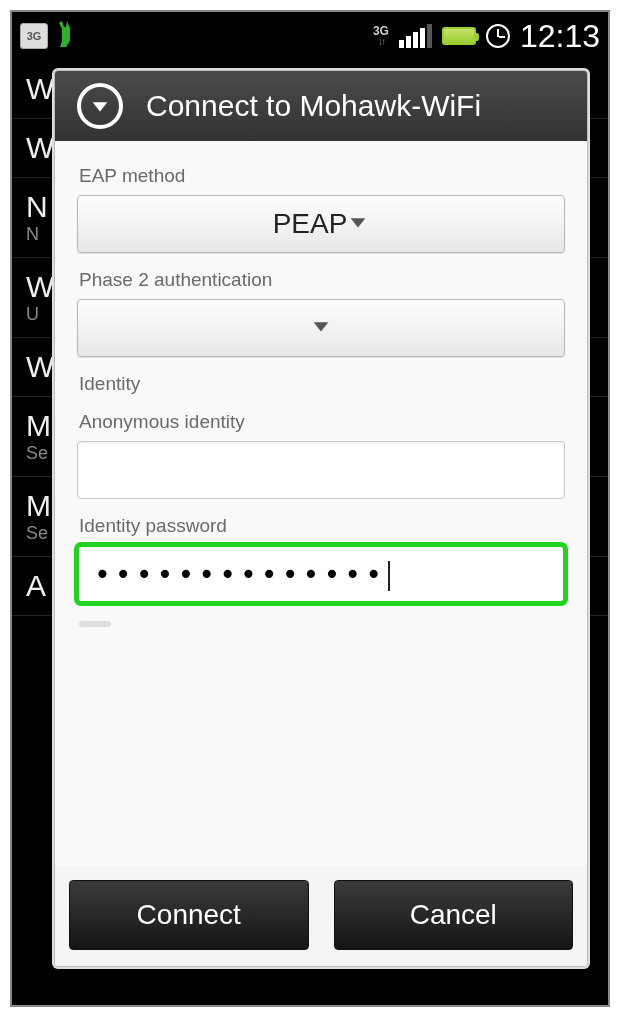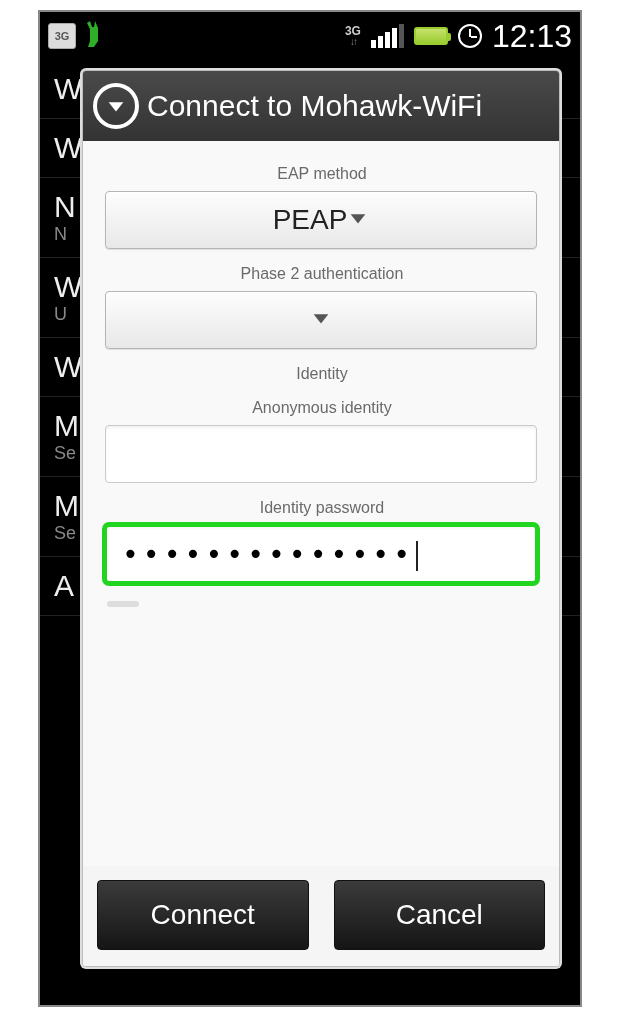--- a/index.html
+++ b/index.html
@@ -5,21 +5,21 @@
   * { box-sizing: border-box; margin: 0; padding: 0; }
   html, body { width: 620px; height: 1017px; }
   body {
     font-family: "Helvetica Neue", Arial, sans-serif;
     background: #fff;
     display: flex;
     align-items: center;
     justify-content: center;
   }
   .frame {
-    width: 544px;
+    width: 600px;
     height: 997px;
     border: 2px solid #888;
     background: #eab308;
     position: relative;
     overflow: hidden;
   }
   
   .status-bar {
     height: 48px;
     background: #000;
@@ -79,33 +79,33 @@
     position: absolute; left: 42px; right: 20px; top: 58px; bottom: 38px;
     background: #fff; border-radius: 4px; z-index: 5;
     display: flex; flex-direction: column;
     box-shadow: 0 0 0 2px #ddd;
     border:1px solid #bbb;
     overflow: hidden;
   }
   .dialog-header {
     background: linear-gradient(#4a4a4a,#333);
     color: #fff; display: flex; align-items: center;
-    padding: 12px 10px; gap: 8px;
+    padding: 12px 22px; gap: 23px;
   }
   .down-circle {
     width: 46px; height: 46px; border: 4px solid #fff; border-radius: 50%;
     display:flex; align-items:center; justify-content:center;
   }
   .down-circle svg { width: 22px; height: 22px; fill:#fff; }
   .dialog-title { font-size: 30px; font-weight: 400; }
   .dialog-body {
     flex: 1; padding: 18px 22px 0 22px; overflow-y:auto;
     background:#f9f9f9;
   }
-  .field-label { font-size: 16px; color:#6a6a6a; margin: 16px 0 8px 2px; text-align: center; }
+  .field-label { font-size: 19px; color:#6a6a6a; margin: 16px 0 8px 2px; }
   .field-label:first-child{ margin-top: 6px;}
   .dropdown {
     height: 58px; border:1px solid #b5b5b5; border-radius:4px;
     background: linear-gradient(#fdfdfd,#e8e8e8);
     display:flex; align-items:center; justify-content:center;
     padding: 0 14px; cursor:pointer;
     box-shadow: inset 0 1px 0 #fff, 0 1px 1px rgba(0,0,0,.1);
   }
   .dropdown .val { font-size: 28px; color:#222; }
   .dropdown .chev svg{ width:22px; height:22px; fill:#555;}

